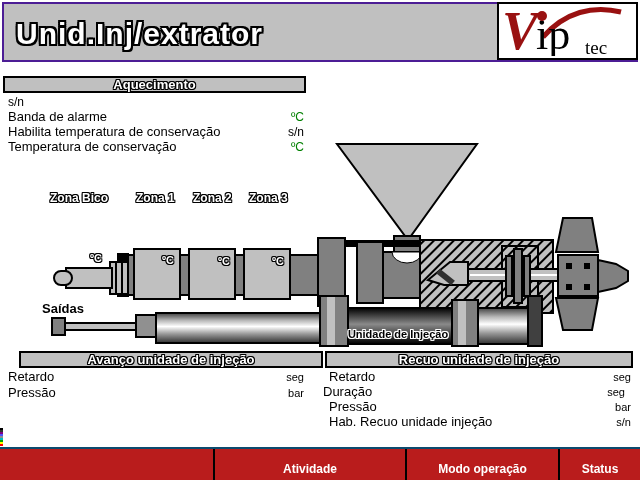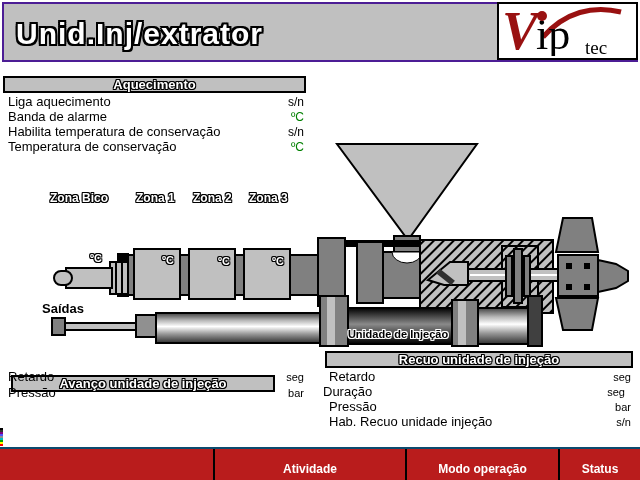--- a/index.html
+++ b/index.html
@@ -89,21 +89,20 @@
     <text x="37" y="45" font-size="44" font-family="Liberation Serif, serif" fill="#000000">ip</text>
     <circle cx="43" cy="12" r="5" fill="#991111"></circle>
     <text x="86" y="50" font-size="19" font-family="Liberation Serif, serif" fill="#000000">tec</text>
   </svg>
 </div>
 
 <div class="abs secbar" style="left:3px;top:76px;width:303px;">
   <span class="ow">Aquecimento</span>
 </div>
 <div class="prow" style="left:8px;top:94px;width:296px;">
-  <span class="plbl">Liga aquecimento</span>
   <span class="punit">s/n</span>
 </div>
 <div class="prow" style="left:8px;top:109px;width:296px;">
   <span class="plbl">Banda de alarme</span>
   <span class="punit green">ºC</span>
 </div>
 <div class="prow" style="left:8px;top:124px;width:296px;">
   <span class="plbl">Habilita temperatura de conservação</span>
   <span class="punit">s/n</span>
 </div>
@@ -193,21 +192,21 @@
   <rect x="528" y="296" width="14" height="50" fill="#404040" stroke="#000" stroke-width="2"></rect>
 </svg>
 
 <div class="mtemp ow" style="left:90px;top:252px;">ºC</div>
 <div class="mtemp ow" style="left:162px;top:254px;">ºC</div>
 <div class="mtemp ow" style="left:218px;top:255px;">ºC</div>
 <div class="mtemp ow" style="left:272px;top:255px;">ºC</div>
 <div class="saidas">Saídas</div>
 <div class="uinj ob">Unidade de Injeção</div>
 
-<div class="abs secbar" style="left:11px;top:351px;width:264px;margin-top:24px;">
+<div class="abs secbar" style="left:19px;top:351px;width:304px;">
   <span class="ow">Avanço unidade de injeção</span>
 </div>
 <div class="prow" style="left:8px;top:369px;width:296px;">
   <span class="plbl">Retardo</span>
   <span class="punit small">seg</span>
 </div>
 <div class="prow" style="left:8px;top:385px;width:296px;">
   <span class="plbl">Pressão</span>
   <span class="punit small">bar</span>
 </div>

